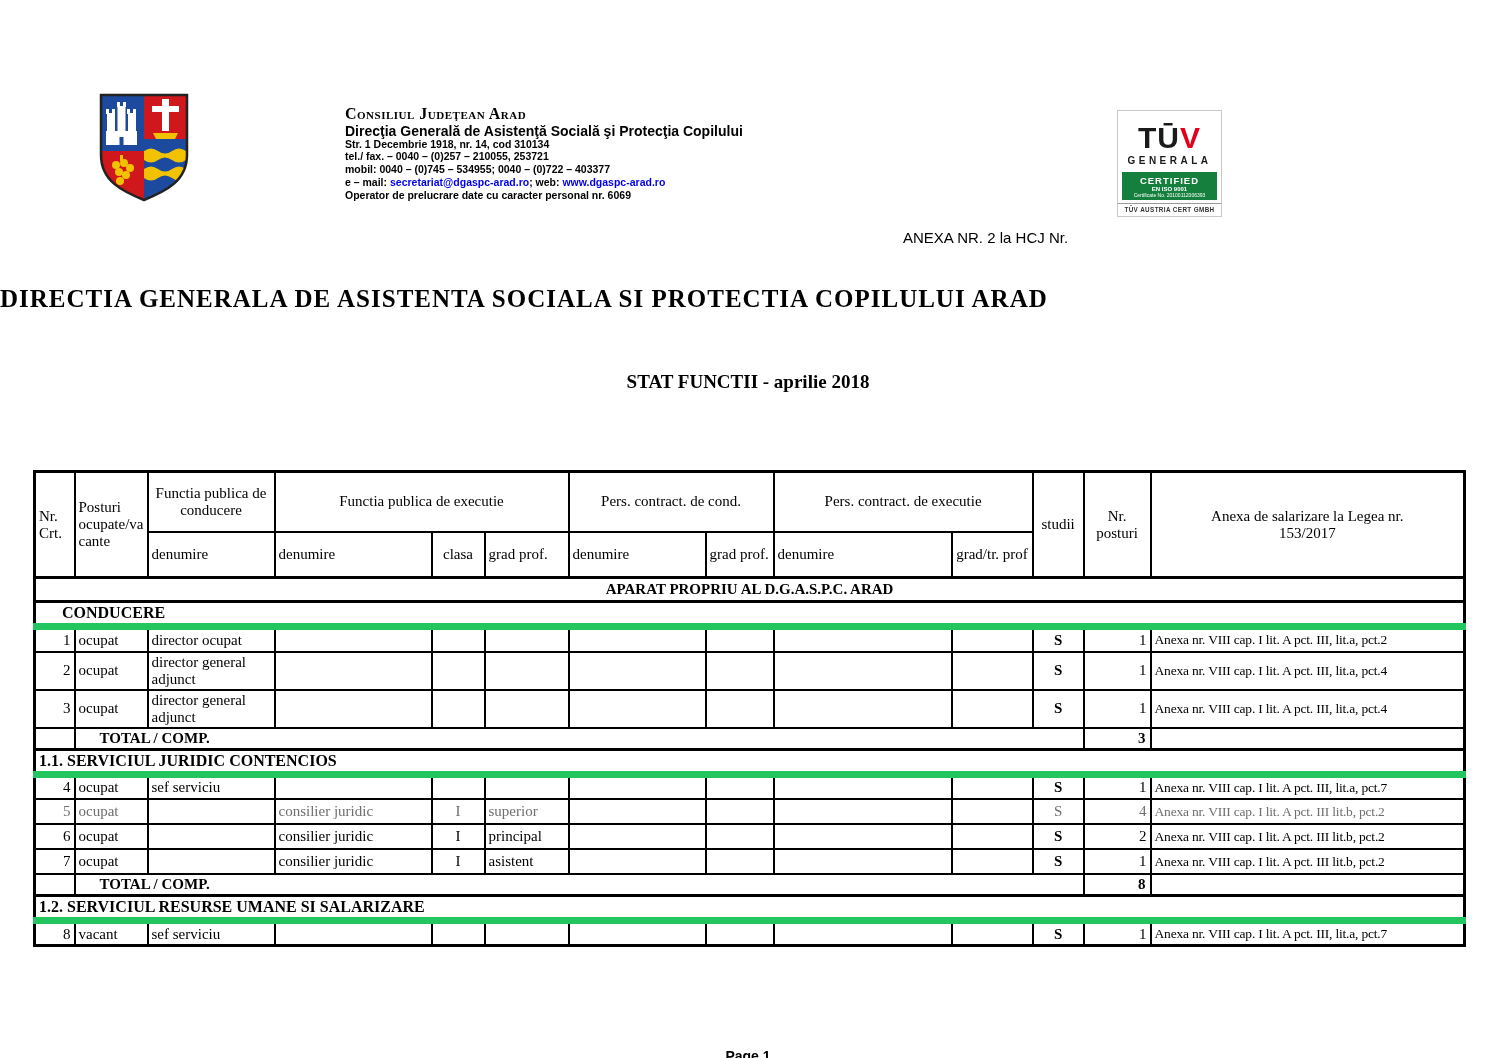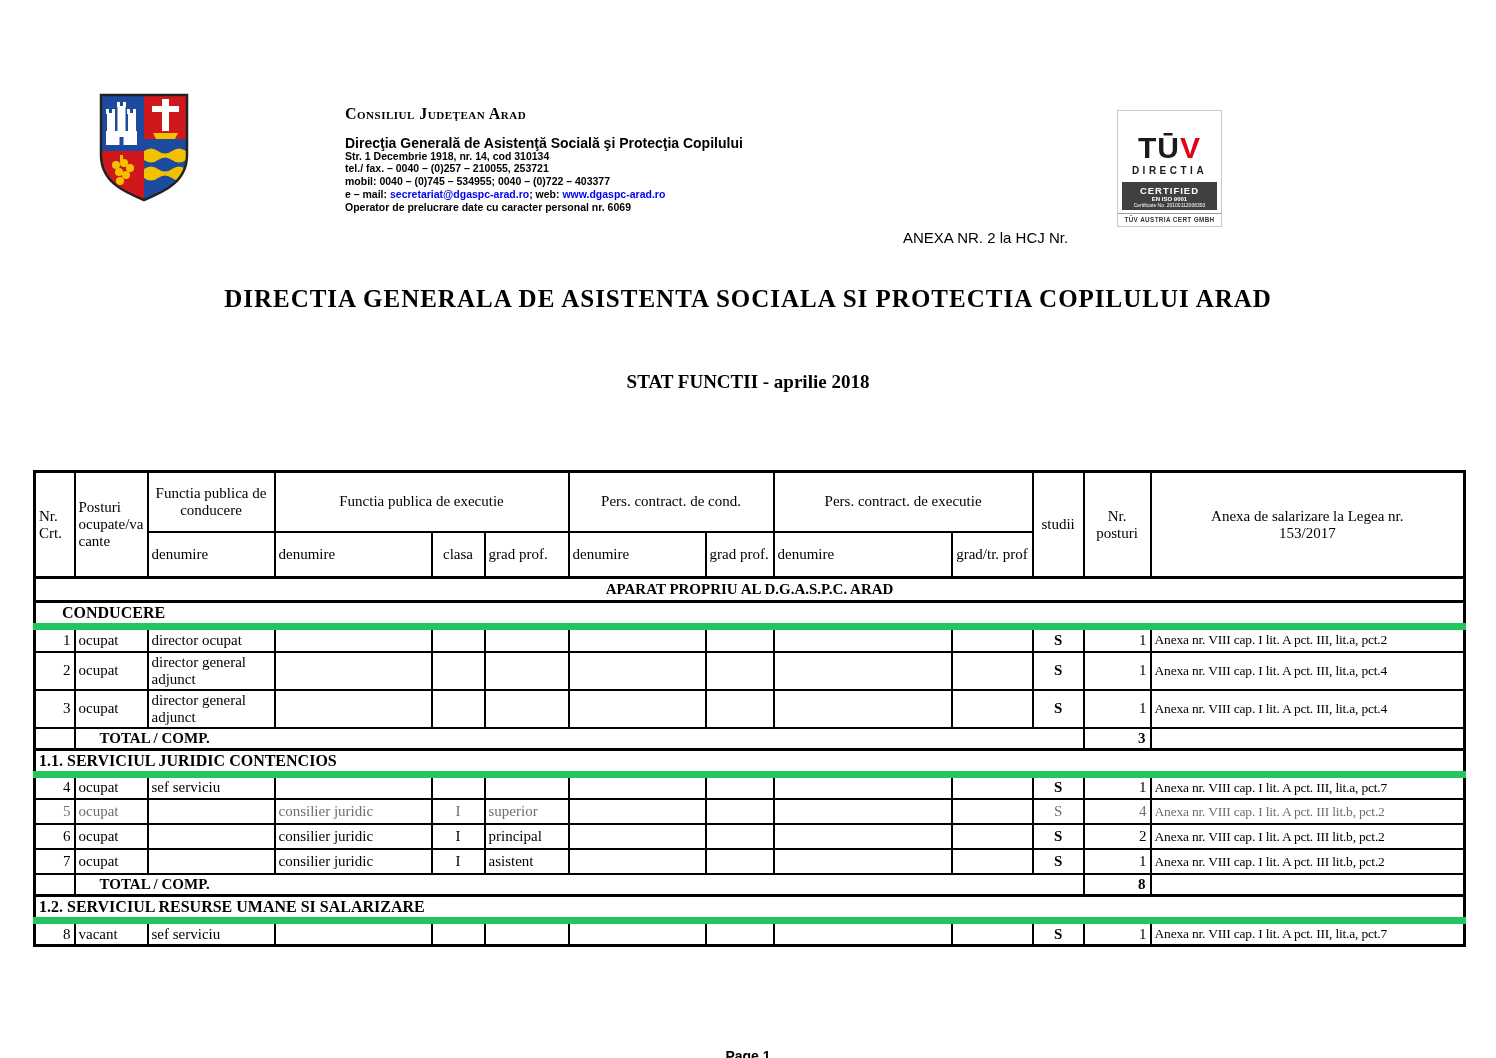--- a/index.html
+++ b/index.html
@@ -8,40 +8,40 @@
     width: 1496px; height: 1058px;
     position: relative;
     overflow: hidden;
     font-family: "Liberation Serif", serif;
     color: #000;
   }
 
   
   .coat { position: absolute; left: 99px; top: 93px; width: 90px; height: 110px; }
   .lh { position: absolute; left: 345px; top: 105px; width: 460px; font-family: "Liberation Sans", sans-serif; }
-  .lh-org { font-family: "Liberation Serif", serif; font-variant: small-caps; font-weight: bold; font-size: 16px; letter-spacing: .5px; margin-bottom: 14px; }
+  .lh-org { font-family: "Liberation Serif", serif; font-variant: small-caps; font-weight: bold; font-size: 16px; letter-spacing: .5px; margin-bottom: 2px; }
   .lh-line { font-size: 10.5px; font-weight: bold; line-height: 12.7px; }
   .lh-dept { font-size: 14px; }
   .lh-link { color: #0000ee; text-decoration: none; }
 
   
   .tuv { position: absolute; left: 1117px; top: 110px; width: 105px; background: #fff;
-         border: 1px solid #c9c9c9; text-align: center; font-family: "Liberation Sans", sans-serif; padding-top: 22px; }
+         border: 1px solid #c9c9c9; text-align: center; font-family: "Liberation Sans", sans-serif; padding-top: 12px; }
   .tuv-brand { font-size: 30px; font-weight: bold; letter-spacing: 1px; line-height: 30px; color: #1a1a1a; }
   .tuv-brand .v { color: #e2001a; }
   .tuv-austria { font-size: 10px; font-weight: bold; letter-spacing: 3.5px; color: #1a1a1a; margin: 2px 0 6px 0; }
-  .tuv-box { background: #404040; color: #fff; margin: 0 4px 3px 4px; padding: 3px 1px 2px 1px; }
+  .tuv-box { background: #15803d; color: #fff; margin: 0 4px 3px 4px; padding: 3px 1px 2px 1px; }
   .tuv-box .l1 { font-size: 9.5px; font-weight: bold; letter-spacing: 1px; }
   .tuv-box .l2 { font-size: 6px; font-weight: bold; }
   .tuv-box .l3 { font-size: 5px; }
   .tuv-cap { font-size: 6.3px; font-weight: bold; color: #333; border-top: 1px solid #9a9a9a; padding: 2px 0 3px 0; letter-spacing: .4px; }
 
   
   .anexa-note { position: absolute; left: 903px; top: 229px; font-family: Liberation Sans, sans-serif; font-size: 15px; }
-  .doc-title { position: absolute; top: 285px; left: 0; width: 100%; text-align: center;
+  .doc-title { position: absolute; top: 285px; left: 0; width: 100%; 
                font-size: 25px; font-weight: bold; letter-spacing: 1px; }
   .doc-subtitle { position: absolute; top: 371px; left: 0; width: 100%; text-align: center;
                   font-size: 19px; font-weight: bold; }
 
   
   .stat-table { position: absolute; left: 33px; top: 470px; width: 1430px;
                 border-collapse: collapse; table-layout: fixed;
                 border: 3px solid #000; font-size: 15px; }
   .stat-table td { border: 2px solid #000; padding: 1px 3px; overflow: hidden; }
   .h1 td { height: 60px; text-align: center; vertical-align: middle; overflow-wrap: break-word; }
@@ -125,21 +125,21 @@
   <div class="lh-line lh-dept">Direcţia Generală de Asistenţă Socială şi Protecţia Copilului</div>
   <div class="lh-line">Str. 1 Decembrie 1918, nr. 14, cod 310134</div>
   <div class="lh-line">tel./ fax. – 0040 – (0)257 – 210055, 253721</div>
   <div class="lh-line">mobil: 0040 – (0)745 – 534955; 0040 – (0)722 – 403377</div>
   <div class="lh-line"><span>e – mail: </span><a class="lh-link" href="#">secretariat@dgaspc-arad.ro</a><span>; web: </span><a class="lh-link" href="#">www.dgaspc-arad.ro</a></div>
   <div class="lh-line">Operator de prelucrare date cu caracter personal nr. 6069</div>
 </div>
 
 <div class="tuv">
   <div class="tuv-brand"><span>TŪ</span><span class="v">V</span></div>
-  <div class="tuv-austria">DIRECTIA</div>
+  <div class="tuv-austria">GENERALA</div>
   <div class="tuv-box">
     <div class="l1">CERTIFIED</div>
     <div class="l2">EN ISO 9001</div>
     <div class="l3">Certificate No. 20100112006393</div>
   </div>
   <div class="tuv-cap">TÜV AUSTRIA  CERT GMBH</div>
 </div>
 
 <div class="anexa-note">ANEXA NR. 2 la HCJ Nr.</div>
 <div class="doc-title">DIRECTIA GENERALA DE ASISTENTA SOCIALA SI PROTECTIA COPILULUI ARAD</div>

